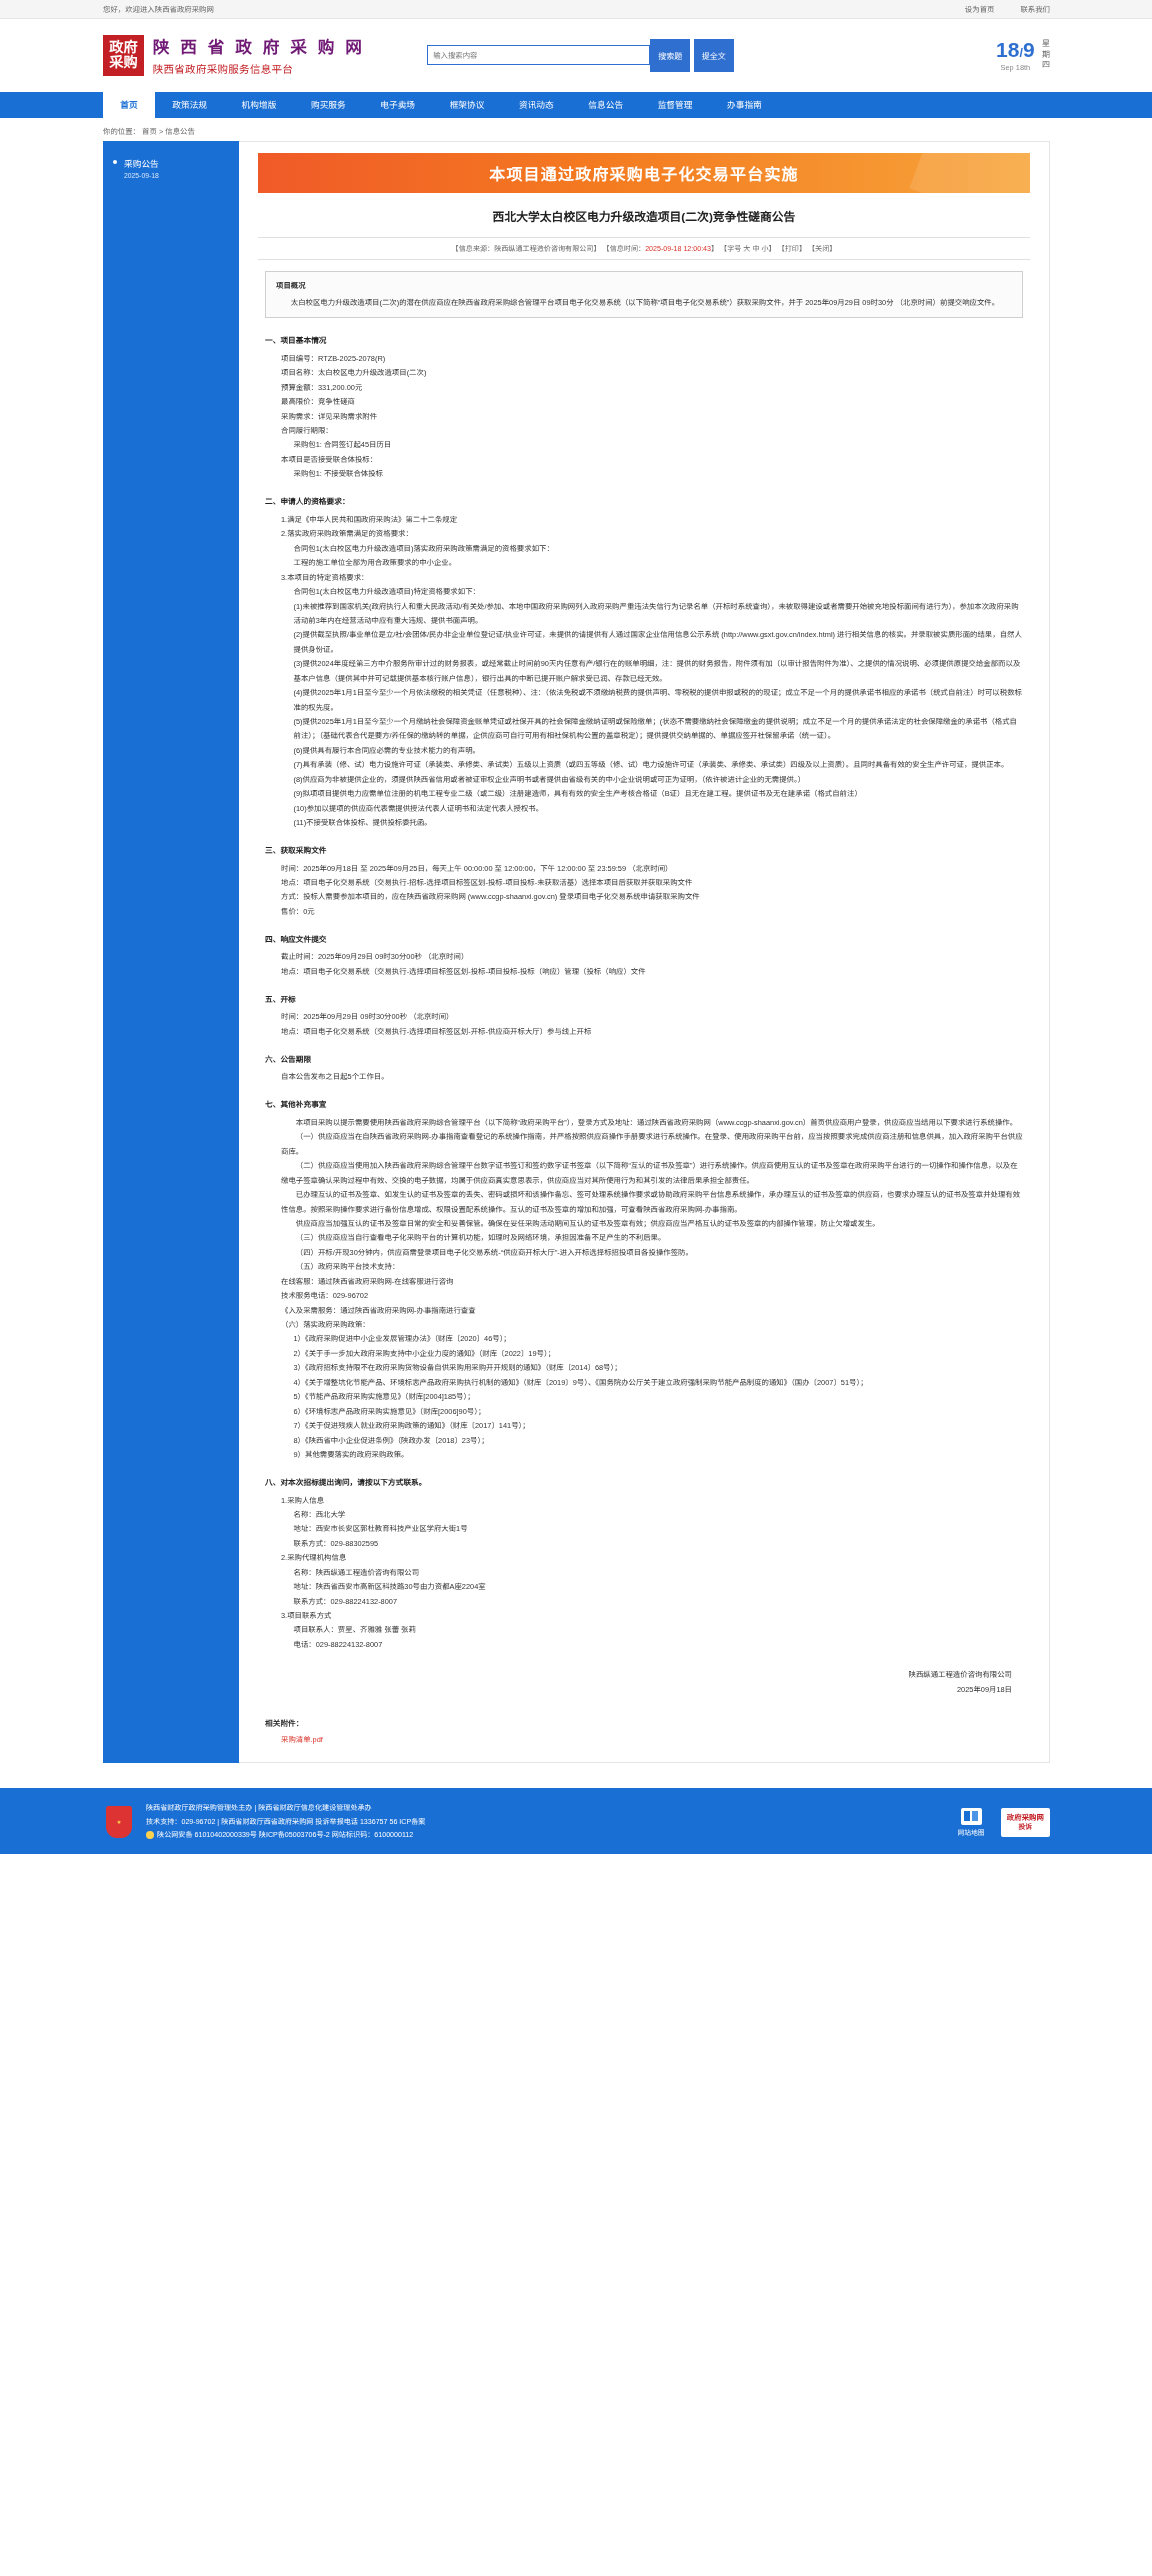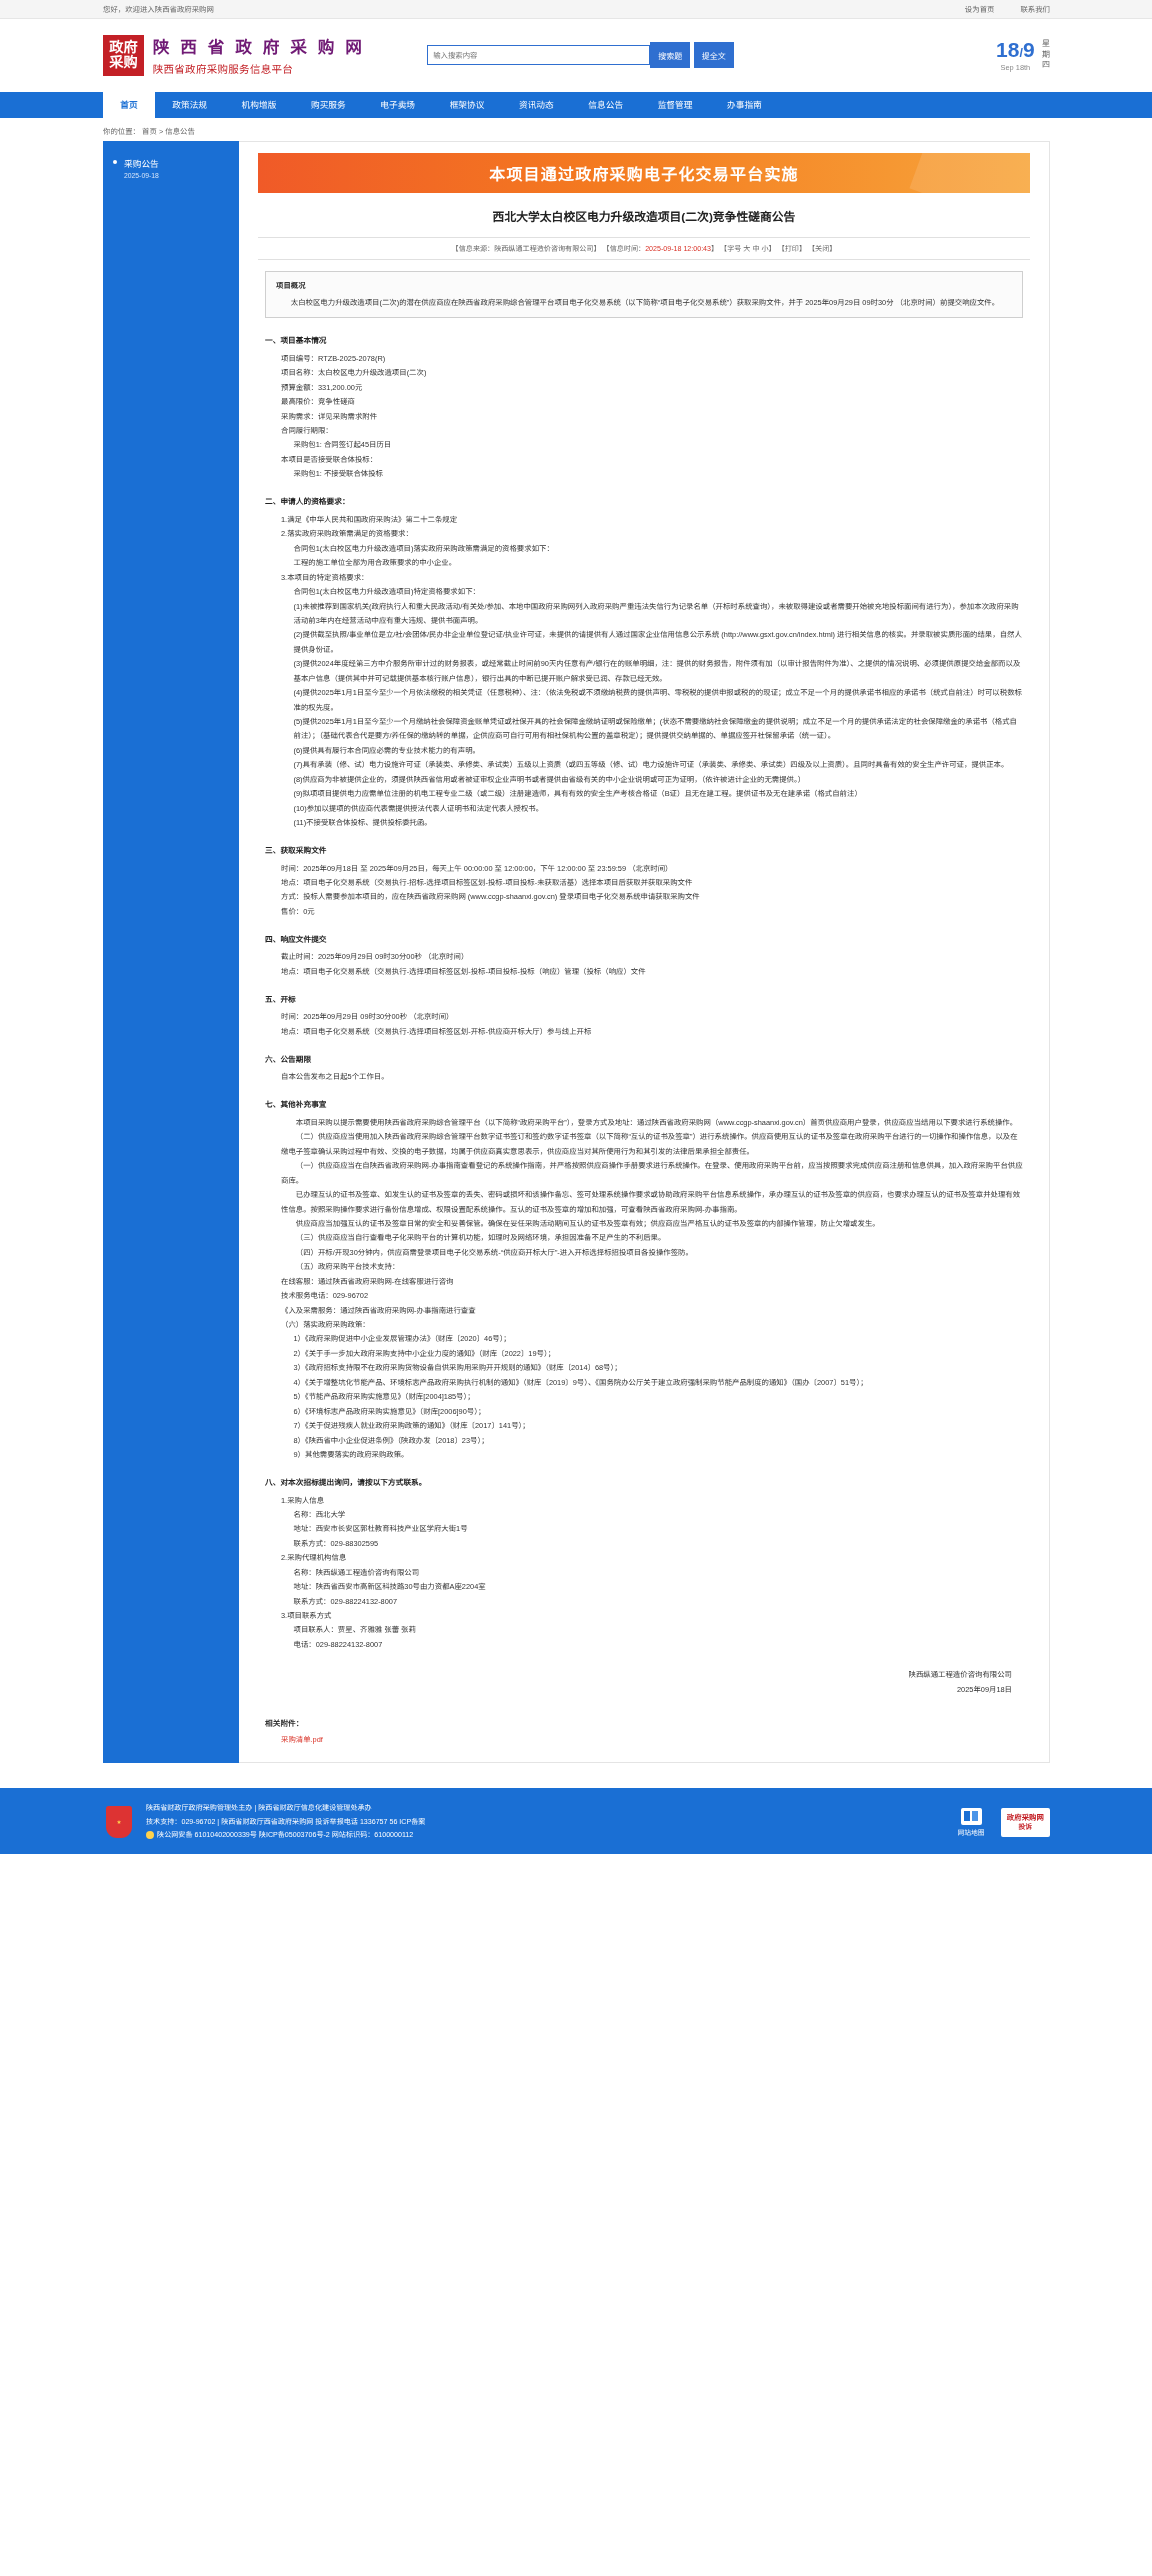--- a/index.html
+++ b/index.html
@@ -48,21 +48,21 @@
   .logo-text .line2 {
     font-size: 10.5px; color: #c32026; letter-spacing: 0.3px; margin-top: 3.1px;
   }
   .search-area { margin-left: 62px; display:flex; align-items:center; }
   .search-input {
     width: 223px; height: 20.4px; border: 1.2px solid #2f6fd0; background: #fff;
     padding: 0 5px; font-size: 7.4px; color: #999; outline: none;
     font-family: "Liberation Sans", sans-serif;
   }
   .btn-search, .btn-fulltext {
-    height: 26px; border: none; color: #fff; font-size: 8px; padding: 0 8px;
+    height: 33px; border: none; color: #fff; font-size: 8px; padding: 0 8px;
     cursor: pointer; font-family: "Liberation Sans", sans-serif;
   }
   .btn-search { background: #2f6fd0; }
   .btn-fulltext { background: #2f6fd0; margin-left: 3.7px; }
   .date-box { margin-left: auto; display: flex; align-items: center; gap: 7.4px; }
   .date-num { font-size: 21px; color: #2f6fd0; font-weight: bold; }
   .date-num .small { font-size: 12.4px; color: #2f6fd0; }
   .date-sub { font-size: 7.4px; color: #888; margin-top: 1.2px;}
   .weekday { font-size: 8px; color: #666; line-height: 1.35; text-align:center; }
 
@@ -317,22 +317,22 @@
 
       <div class="h2">五、开标</div>
       <div class="lvl1">时间：2025年09月29日 09时30分00秒 （北京时间）</div>
       <div class="lvl1">地点：项目电子化交易系统（交易执行-选择项目标签区划-开标-供应商开标大厅）参与线上开标</div>
 
       <div class="h2">六、公告期限</div>
       <div class="lvl1">自本公告发布之日起5个工作日。</div>
 
       <div class="h2">七、其他补充事宜</div>
       <div class="indent-p">本项目采购以提示需要使用陕西省政府采购综合管理平台（以下简称“政府采购平台”），登录方式及地址：通过陕西省政府采购网（www.ccgp-shaanxi.gov.cn）首页供应商用户登录，供应商应当结用以下要求进行系统操作。</div>
+      <div class="indent-p">（一）供应商应当在自陕西省政府采购网-办事指南查看登记的系统操作指南，并严格按照供应商操作手册要求进行系统操作。在登录、使用政府采购平台前，应当按照要求完成供应商注册和信息供具，加入政府采购平台供应商库。</div>
       <div class="indent-p">（二）供应商应当使用加入陕西省政府采购综合管理平台数字证书签订和签约数字证书签章（以下简称“互认的证书及签章”）进行系统操作。供应商使用互认的证书及签章在政府采购平台进行的一切操作和操作信息，以及在缴电子签章确认采购过程中有效、交换的电子数据，均属于供应商真实意思表示，供应商应当对其所使用行为和其引发的法律后果承担全部责任。</div>
-      <div class="indent-p">（一）供应商应当在自陕西省政府采购网-办事指南查看登记的系统操作指南，并严格按照供应商操作手册要求进行系统操作。在登录、使用政府采购平台前，应当按照要求完成供应商注册和信息供具，加入政府采购平台供应商库。</div>
       <div class="indent-p">已办理互认的证书及签章、如发生认的证书及签章的丢失、密码或损坏和该操作备忘、签可处理系统操作要求或协助政府采购平台信息系统操作，承办理互认的证书及签章的供应商，也要求办理互认的证书及签章并处理有效性信息。按照采购操作要求进行备份信息增成、权限设置配系统操作。互认的证书及签章的增加和加强，可查看陕西省政府采购网-办事指南。</div>
       <div class="indent-p">供应商应当加强互认的证书及签章日常的安全和妥善保管。确保在妥任采购活动期间互认的证书及签章有效；供应商应当严格互认的证书及签章的内部操作管理，防止欠增或发生。</div>
       <div class="indent-p">（三）供应商应当自行查看电子化采购平台的计算机功能，如理时及网络环境，承担因准备不足产生的不利后果。</div>
       <div class="indent-p">（四）开标/开现30分钟内，供应商需登录项目电子化交易系统-“供应商开标大厅”-进入开标选择标招投项目各投操作签防。</div>
       <div class="indent-p">（五）政府采购平台技术支持：</div>
       <div class="plain-p">在线客服：通过陕西省政府采购网-在线客服进行咨询</div>
       <div class="plain-p">技术服务电话：029-96702</div>
       <div class="plain-p">《入及采需服务：通过陕西省政府采购网-办事指南进行查查</div>
       <div class="plain-p">（六）落实政府采购政策：</div>
       <div class="lvl2">1）《政府采购促进中小企业发展管理办法》（财库〔2020〕46号）；</div>

